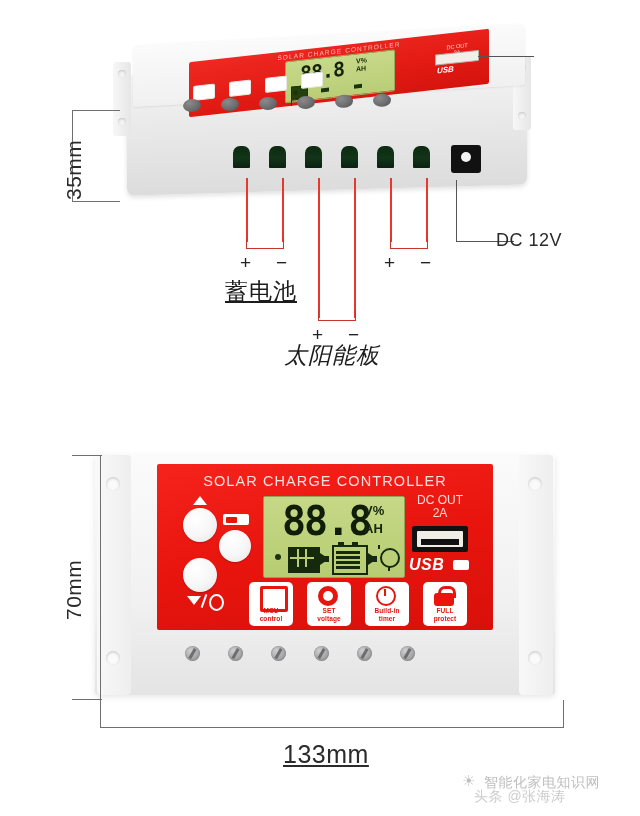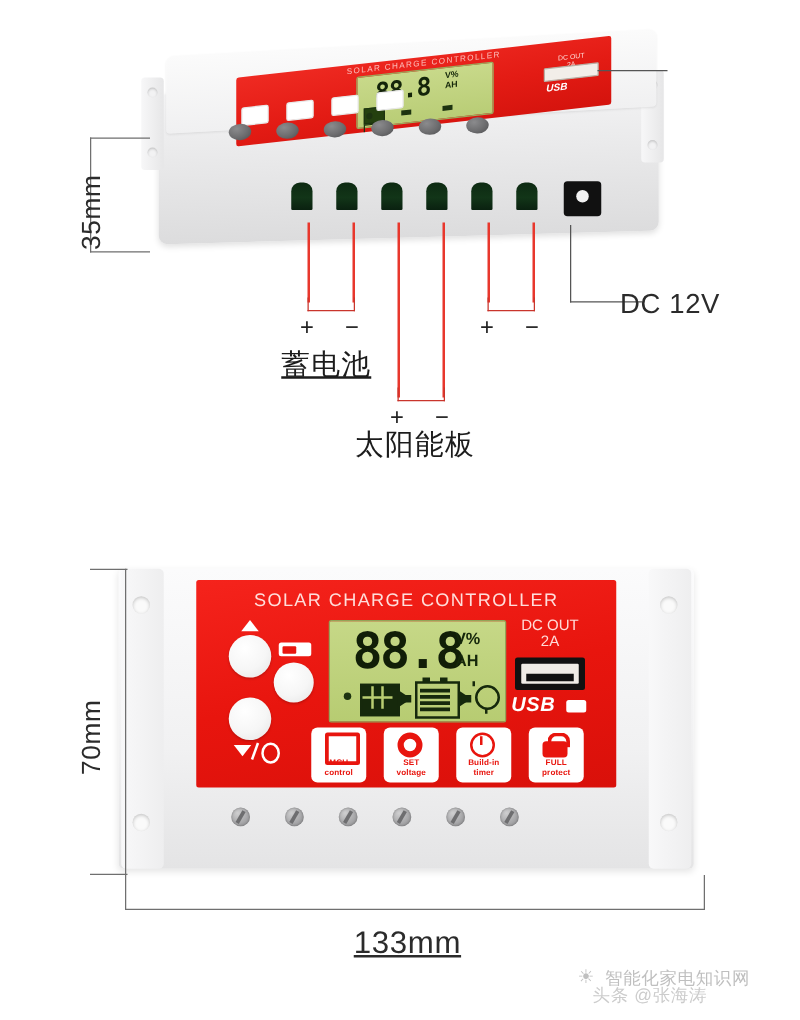--- a/index.html
+++ b/index.html
@@ -256,28 +256,28 @@
   <div class="abs brk" style="left:318px;top:310px;width:36px;height:10px;"></div>
 
   <div class="abs brk" style="left:390px;top:238px;width:36px;height:10px;"></div>
 
   <div class="abs pm" style="left:240px;top:252px;">+</div>
   <div class="abs pm" style="left:276px;top:252px;">−</div>
   <div class="abs cnlabel" style="left:225px;top:276px;text-decoration:underline;">蓄电池</div>
 
   <div class="abs pm" style="left:312px;top:324px;">+</div>
   <div class="abs pm" style="left:348px;top:324px;">−</div>
-  <div class="abs cnlabel" style="left:284px;top:340px;">太阳能板</div>
+  <div class="abs cnlabel" style="left:284px;top:340px;font-style:italic;">太阳能板</div>
 
   <div class="abs pm" style="left:384px;top:252px;">+</div>
   <div class="abs pm" style="left:420px;top:252px;">−</div>
 
   <div class="abs blkline" style="left:456px;top:180px;width:1.3px;height:62px;"></div>
   <div class="abs blkline" style="left:456px;top:241px;width:58px;height:1.3px;"></div>
-  <div class="abs dimtext" style="left:496px;top:230px;font-size:22px;">DC 12V</div>
+  <div class="abs dimtext" style="left:496px;top:230px;font-size:18px;">DC 12V</div>
 
   <div class="abs blkline" style="left:478px;top:56px;width:56px;height:1.3px;"></div>
 
   <div class="abs blkline" style="left:0px;top:203px;width:0px;height:0px;"></div>
 
   <div class="abs" id="bot-unit">
     <div class="bu-shell"></div>
 
     <div class="bu-ear" style="left:2px;">
       <div class="bu-hole" style="top:22px;"></div>

